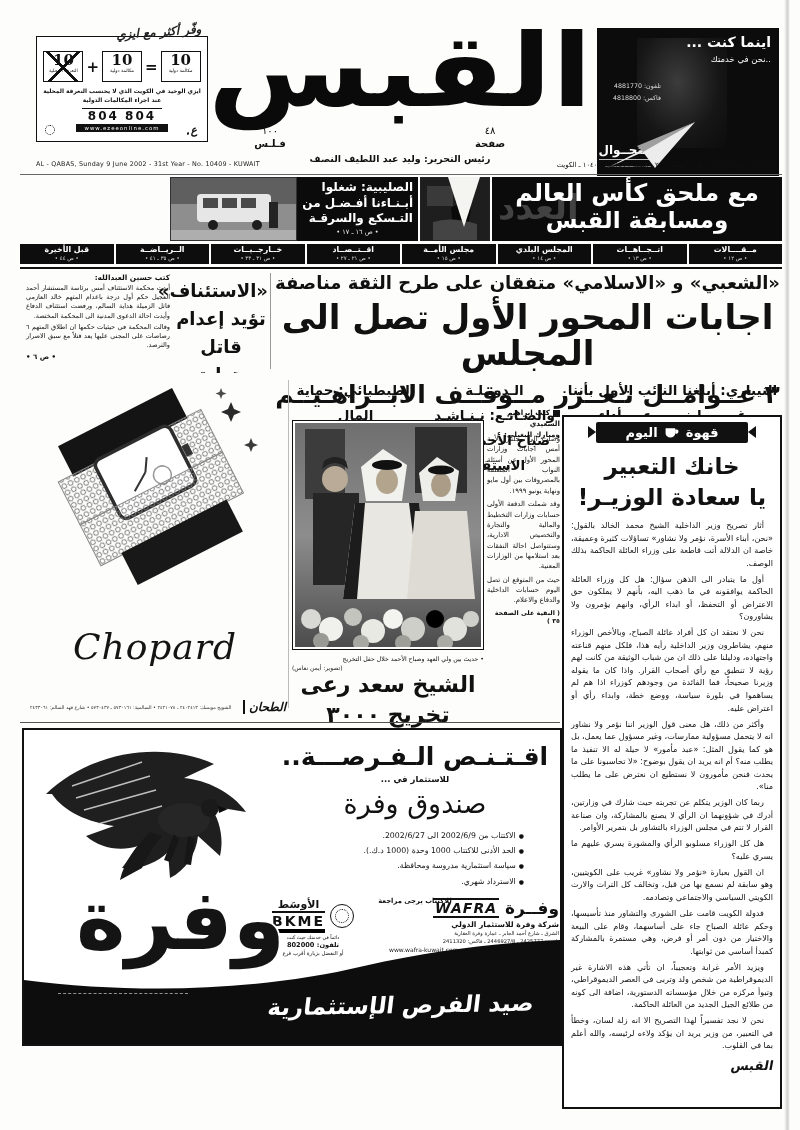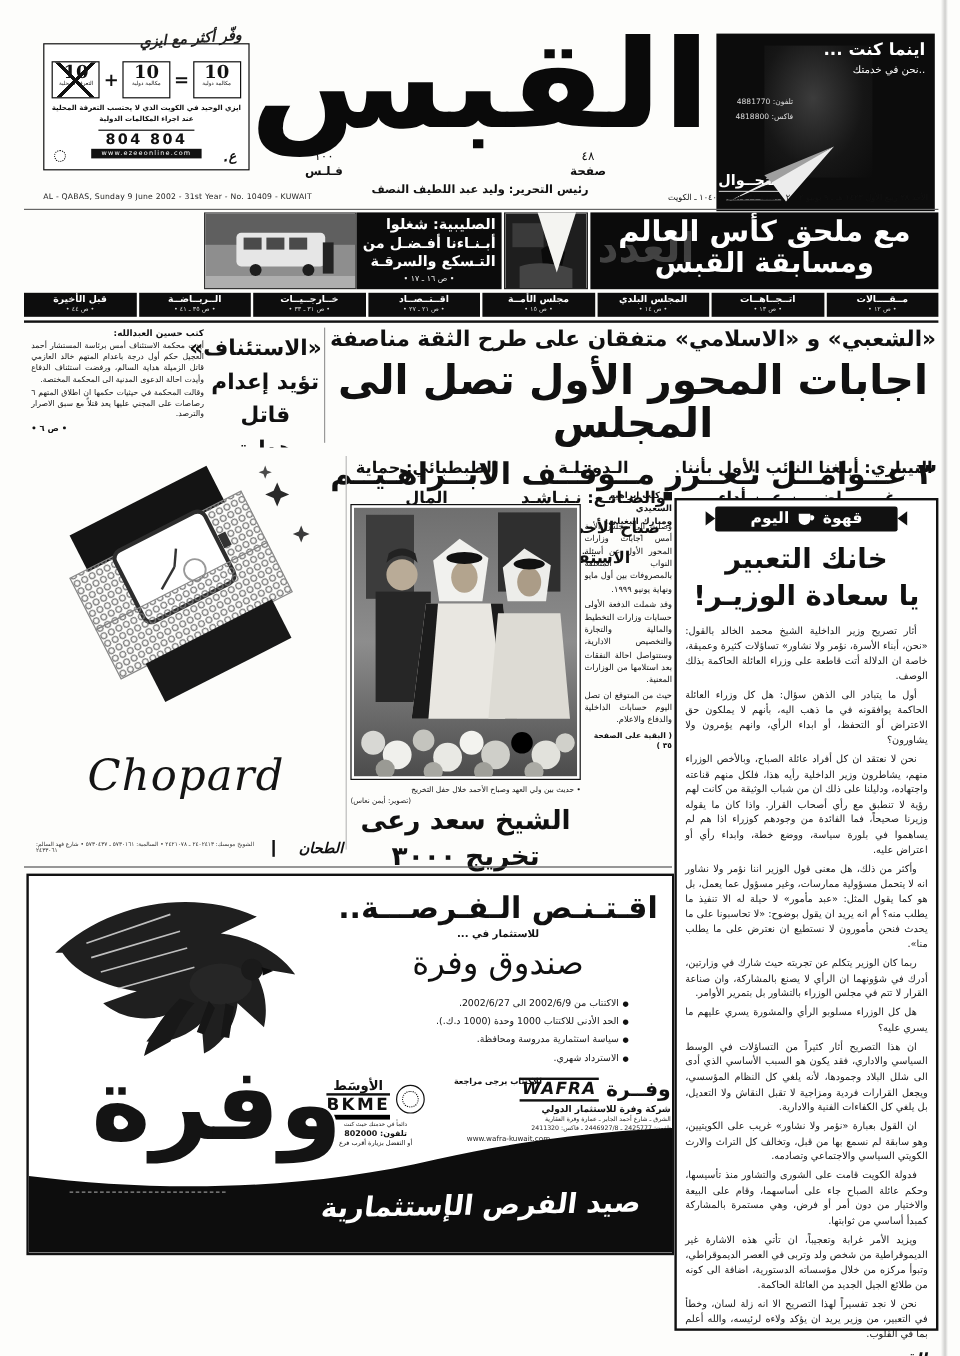--- a/index.html
+++ b/index.html
@@ -122,21 +122,21 @@
   .qahwa-band:before{right:-8px;border-right:8px solid #111;}
   .qahwa-band:after{left:-8px;border-left:8px solid #111;}
   .qahwa-head{font-size:23px;font-weight:bold;text-align:center;line-height:1.35;margin:8px 0 6px;}
   .qahwa-body p{font-size:8.1px;line-height:1.55;text-align:justify;margin:0 0 3.5px;text-indent:9px;}
   .qahwa-sig{font-size:13px;font-weight:bold;display:inline-block;transform:skewX(-10deg);margin-top:1px;}
 
   
   .chopard{left:24px;top:380px;width:262px;height:318px;text-align:center;}
   .chopard-brand{font-family:"DejaVu Serif",serif;font-style:italic;font-size:36px;color:#141414;margin-top:2px;letter-spacing:1px;}
   .dealer{left:24px;top:700px;width:262px;display:flex;align-items:center;justify-content:space-between;direction:rtl;}
-  .dealer-logo{font-size:12px;font-weight:bold;font-style:italic;border-left:2px solid #111;padding-left:20px;}
+  .dealer-logo{font-size:12px;font-weight:bold;font-style:italic;border-left:2px solid #111;padding-left:4px;}
   .dealer-line{font-size:4.8px;color:#333;direction:rtl;text-align:left;flex:1;padding-left:6px;}
 
   .rule3{left:20px;top:722px;width:540px;border-top:1px solid #555;}
 
   
   .wafra{left:22px;top:728px;width:540px;height:318px;border:2px solid #111;background:#fff;overflow:hidden;}
   .falcon{position:absolute;left:8px;top:6px;}
   .w-copy{position:absolute;left:252px;top:12px;width:278px;text-align:center;}
   .w-h1{font-size:25px;font-weight:bold;}
   .w-sub{font-size:8.5px;font-weight:bold;margin-top:3px;}
@@ -419,21 +419,20 @@
     </div>
     <div class="qahwa-head pre">خانك التعبير
 يا سعادة الوزيـر!</div>
     <div class="qahwa-body">
         <p>أثار تصريح وزير الداخلية الشيخ محمد الخالد بالقول: «نحن، أبناء الأسرة، نؤمر ولا نشاور» تساؤلات كثيرة وعميقة، خاصة ان الدلالة أتت قاطعة على وزراء العائلة الحاكمة بذلك الوصف.</p>
         <p>أول ما يتبادر الى الذهن سؤال: هل كل وزراء العائلة الحاكمة يوافقونه في ما ذهب اليه، بأنهم لا يملكون حق الاعتراض أو التحفظ، أو ابداء الرأي، وانهم يؤمرون ولا يشاورون؟</p>
         <p>نحن لا نعتقد ان كل أفراد عائلة الصباح، وبالأخص الوزراء منهم، يشاطرون وزير الداخلية رأيه هذا، فلكل منهم قناعته واجتهاده، ودليلنا على ذلك ان من شباب الوثيقة من كانت لهم رؤية لا تنطبق مع رأي أصحاب القرار. واذا كان ما يقوله وزيرنا صحيحاً، فما الفائدة من وجودهم كوزراء اذا هم لم يساهموا في بلورة سياسة، ووضع خطة، وابداء رأي أو اعتراض عليه.</p>
         <p>وأكثر من ذلك، هل معنى قول الوزير اننا نؤمر ولا نشاور انه لا يتحمل مسؤولية ممارسات، وغير مسؤول عما يعمل، بل هو كما يقول المثل: «عبد مأمور» لا حيلة له الا تنفيذ ما يطلب منه؟ أم انه يريد ان يقول بوضوح: «لا تحاسبونا على ما يحدث فنحن مأمورون لا نستطيع ان نعترض على ما يطلب منا».</p>
         <p>ربما كان الوزير يتكلم عن تجربته حيث شارك في وزارتين، أدرك في شؤونهما ان الرأي لا يصنع بالمشاركة، وان صناعة القرار لا تتم في مجلس الوزراء بالتشاور بل بتمرير الأوامر.</p>
         <p>هل كل الوزراء مسلوبو الرأي والمشورة يسري عليهم ما يسري عليه؟</p>
-        <p>ان هذا التصريح أثار كثيراً من التساؤلات في الوسط السياسي والاداري، فقد يكون هو السبب الأساسي الذي أدى الى شلل البلاد وجمودها، لأنه يلغي كل النظام المؤسسي، ويجعل القرارات فردية ومزاجية لا تقبل النقاش ولا التعديل، بل يلغي كل الكفاءات الفنية والادارية.</p>
         <p>ان القول بعبارة «نؤمر ولا نشاور» غريب على الكويتيين، وهو سابقة لم نسمع بها من قبل، وتخالف كل التراث والارث الكويتي السياسي والاجتماعي وتصادمه.</p>
         <p>فدولة الكويت قامت على الشورى والتشاور منذ تأسيسها، وحكم عائلة الصباح جاء على أساسهما، وقام على البيعة والاختيار من دون أمر أو فرض، وهي مستمرة بالمشاركة كمبدأ أساسي من ثوابتها.</p>
         <p>ويزيد الأمر غرابة وتعجيباً، ان تأتي هذه الاشارة غير الديموقراطية من شخص ولد وتربى في العصر الديموقراطي، وتبوأ مركزه من خلال مؤسساته الدستورية، اضافة الى كونه من طلائع الجيل الجديد من العائلة الحاكمة.</p>
         <p>نحن لا نجد تفسيراً لهذا التصريح الا انه زلة لسان، وخطأ في التعبير، من وزير يريد ان يؤكد ولاءه لرئيسه، والله أعلم بما في القلوب.</p>
       </div>
     <div class="qahwa-sig">القبس</div>
   </div>
 
   <div class="abs chopard">
     <svg width="240" height="240" viewBox="0 0 240 240">

